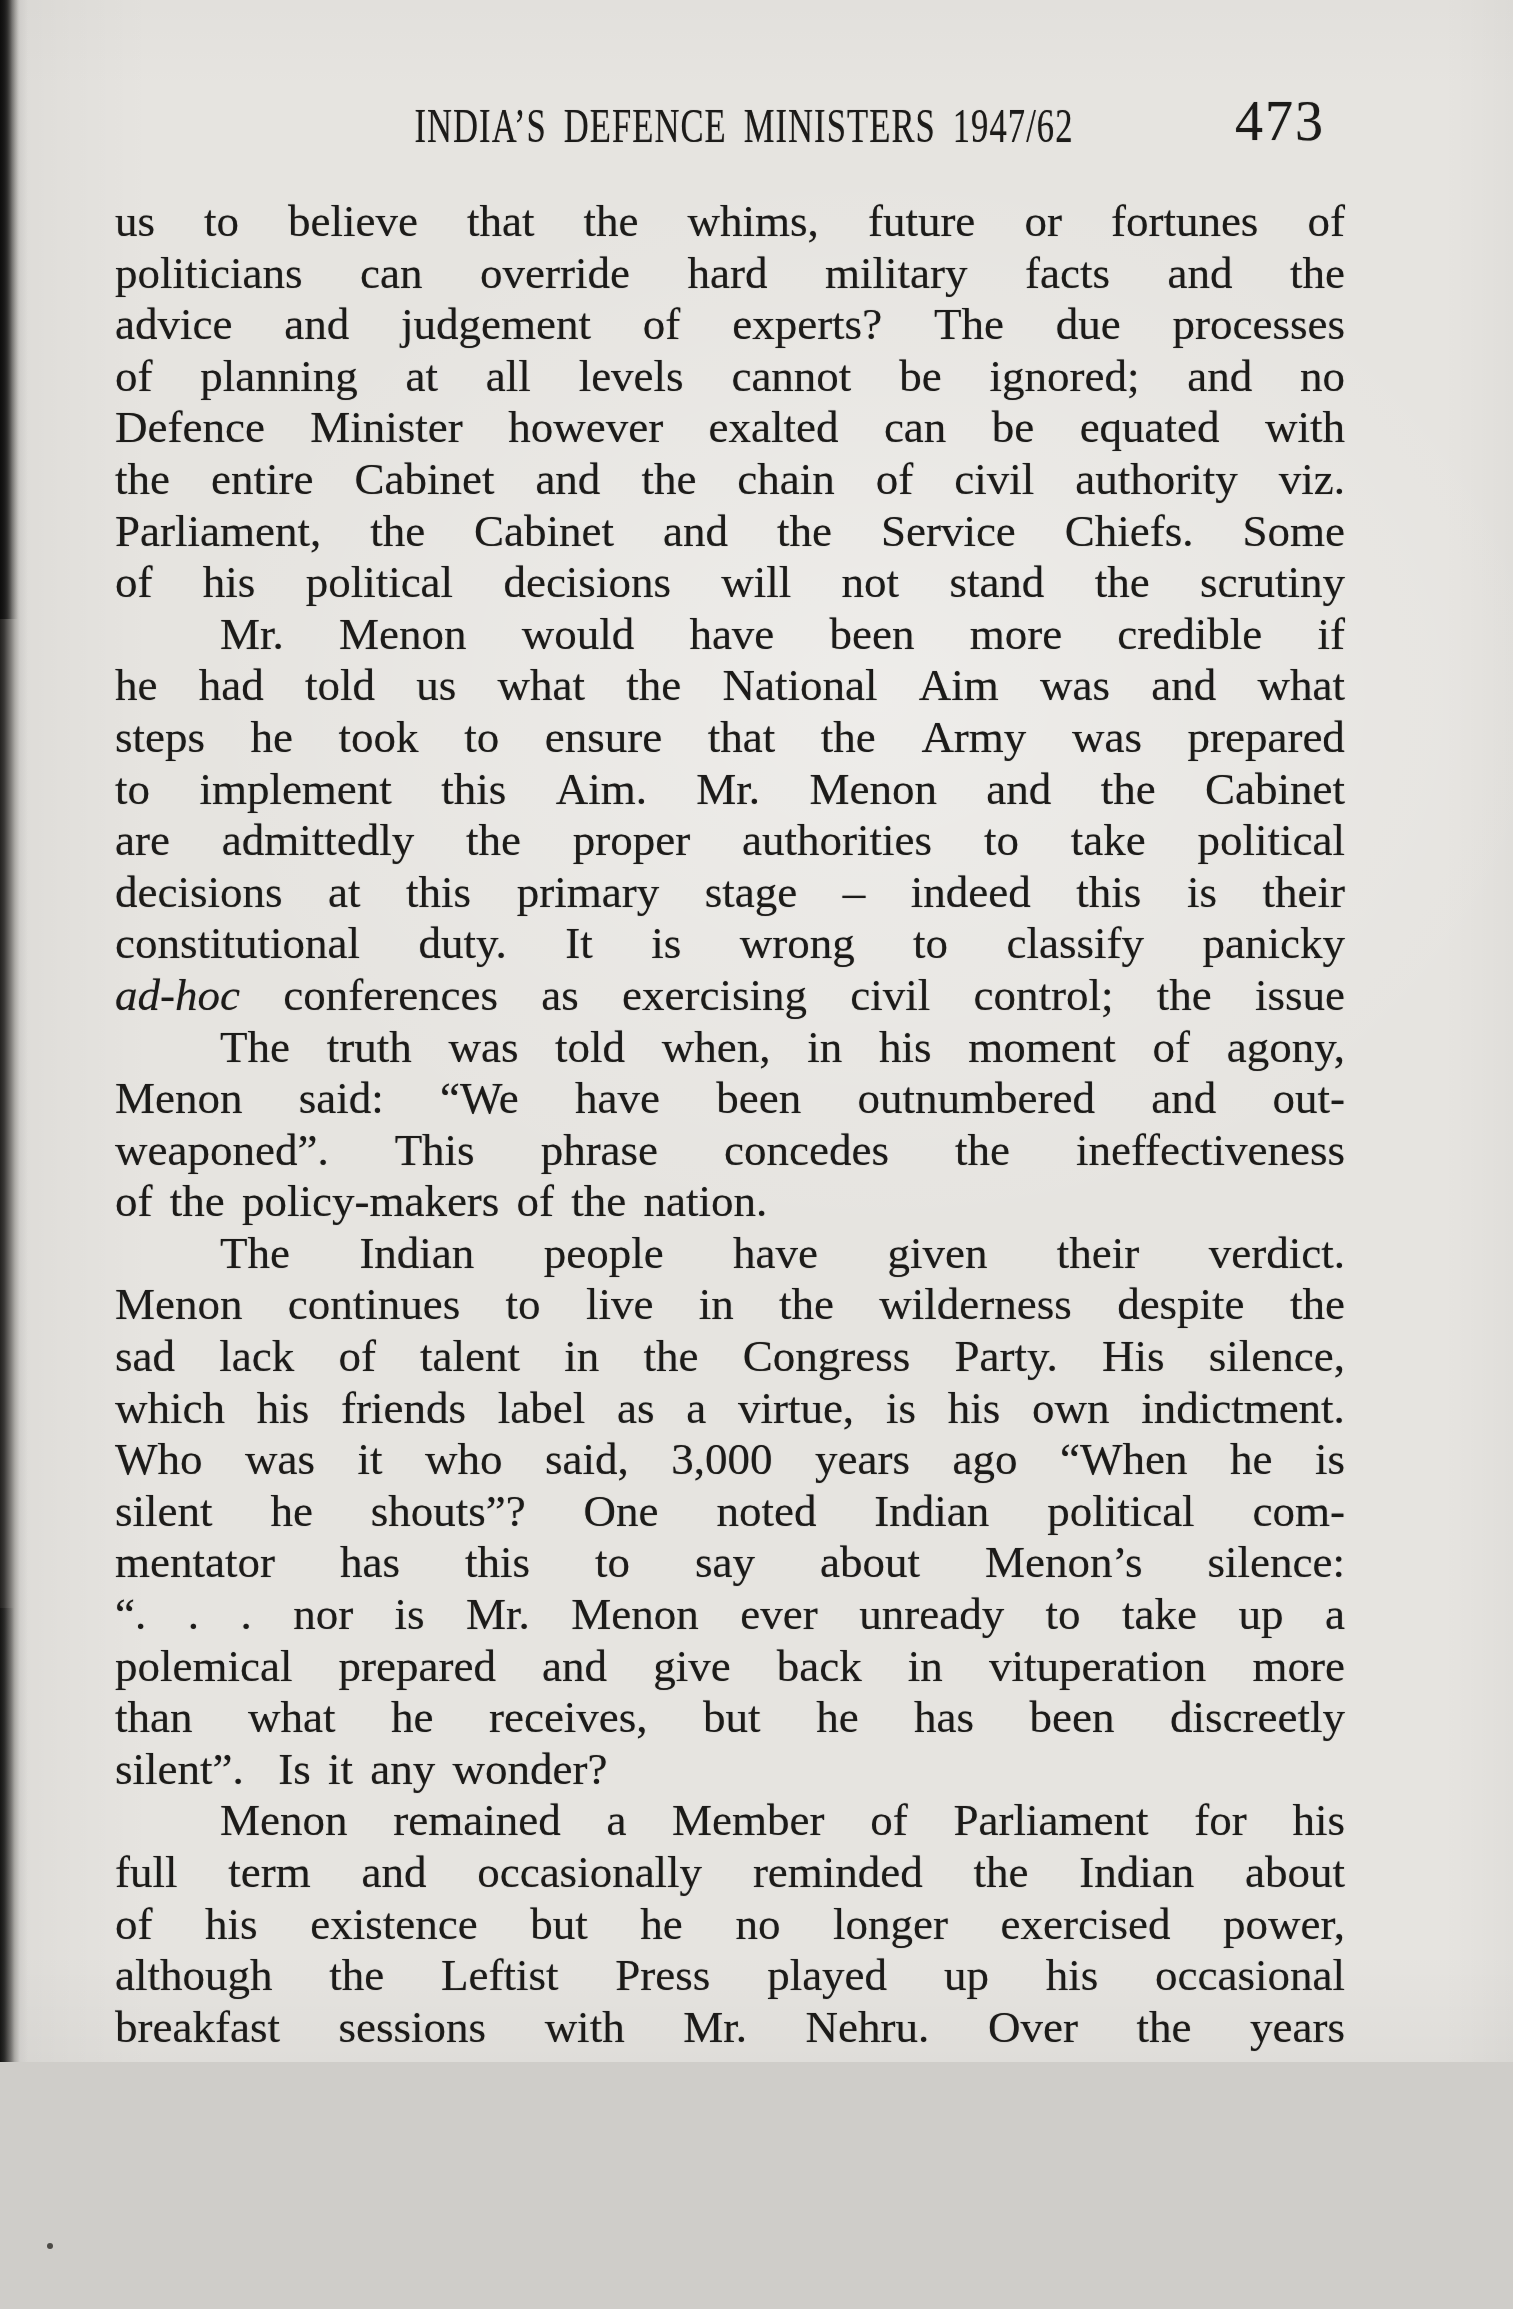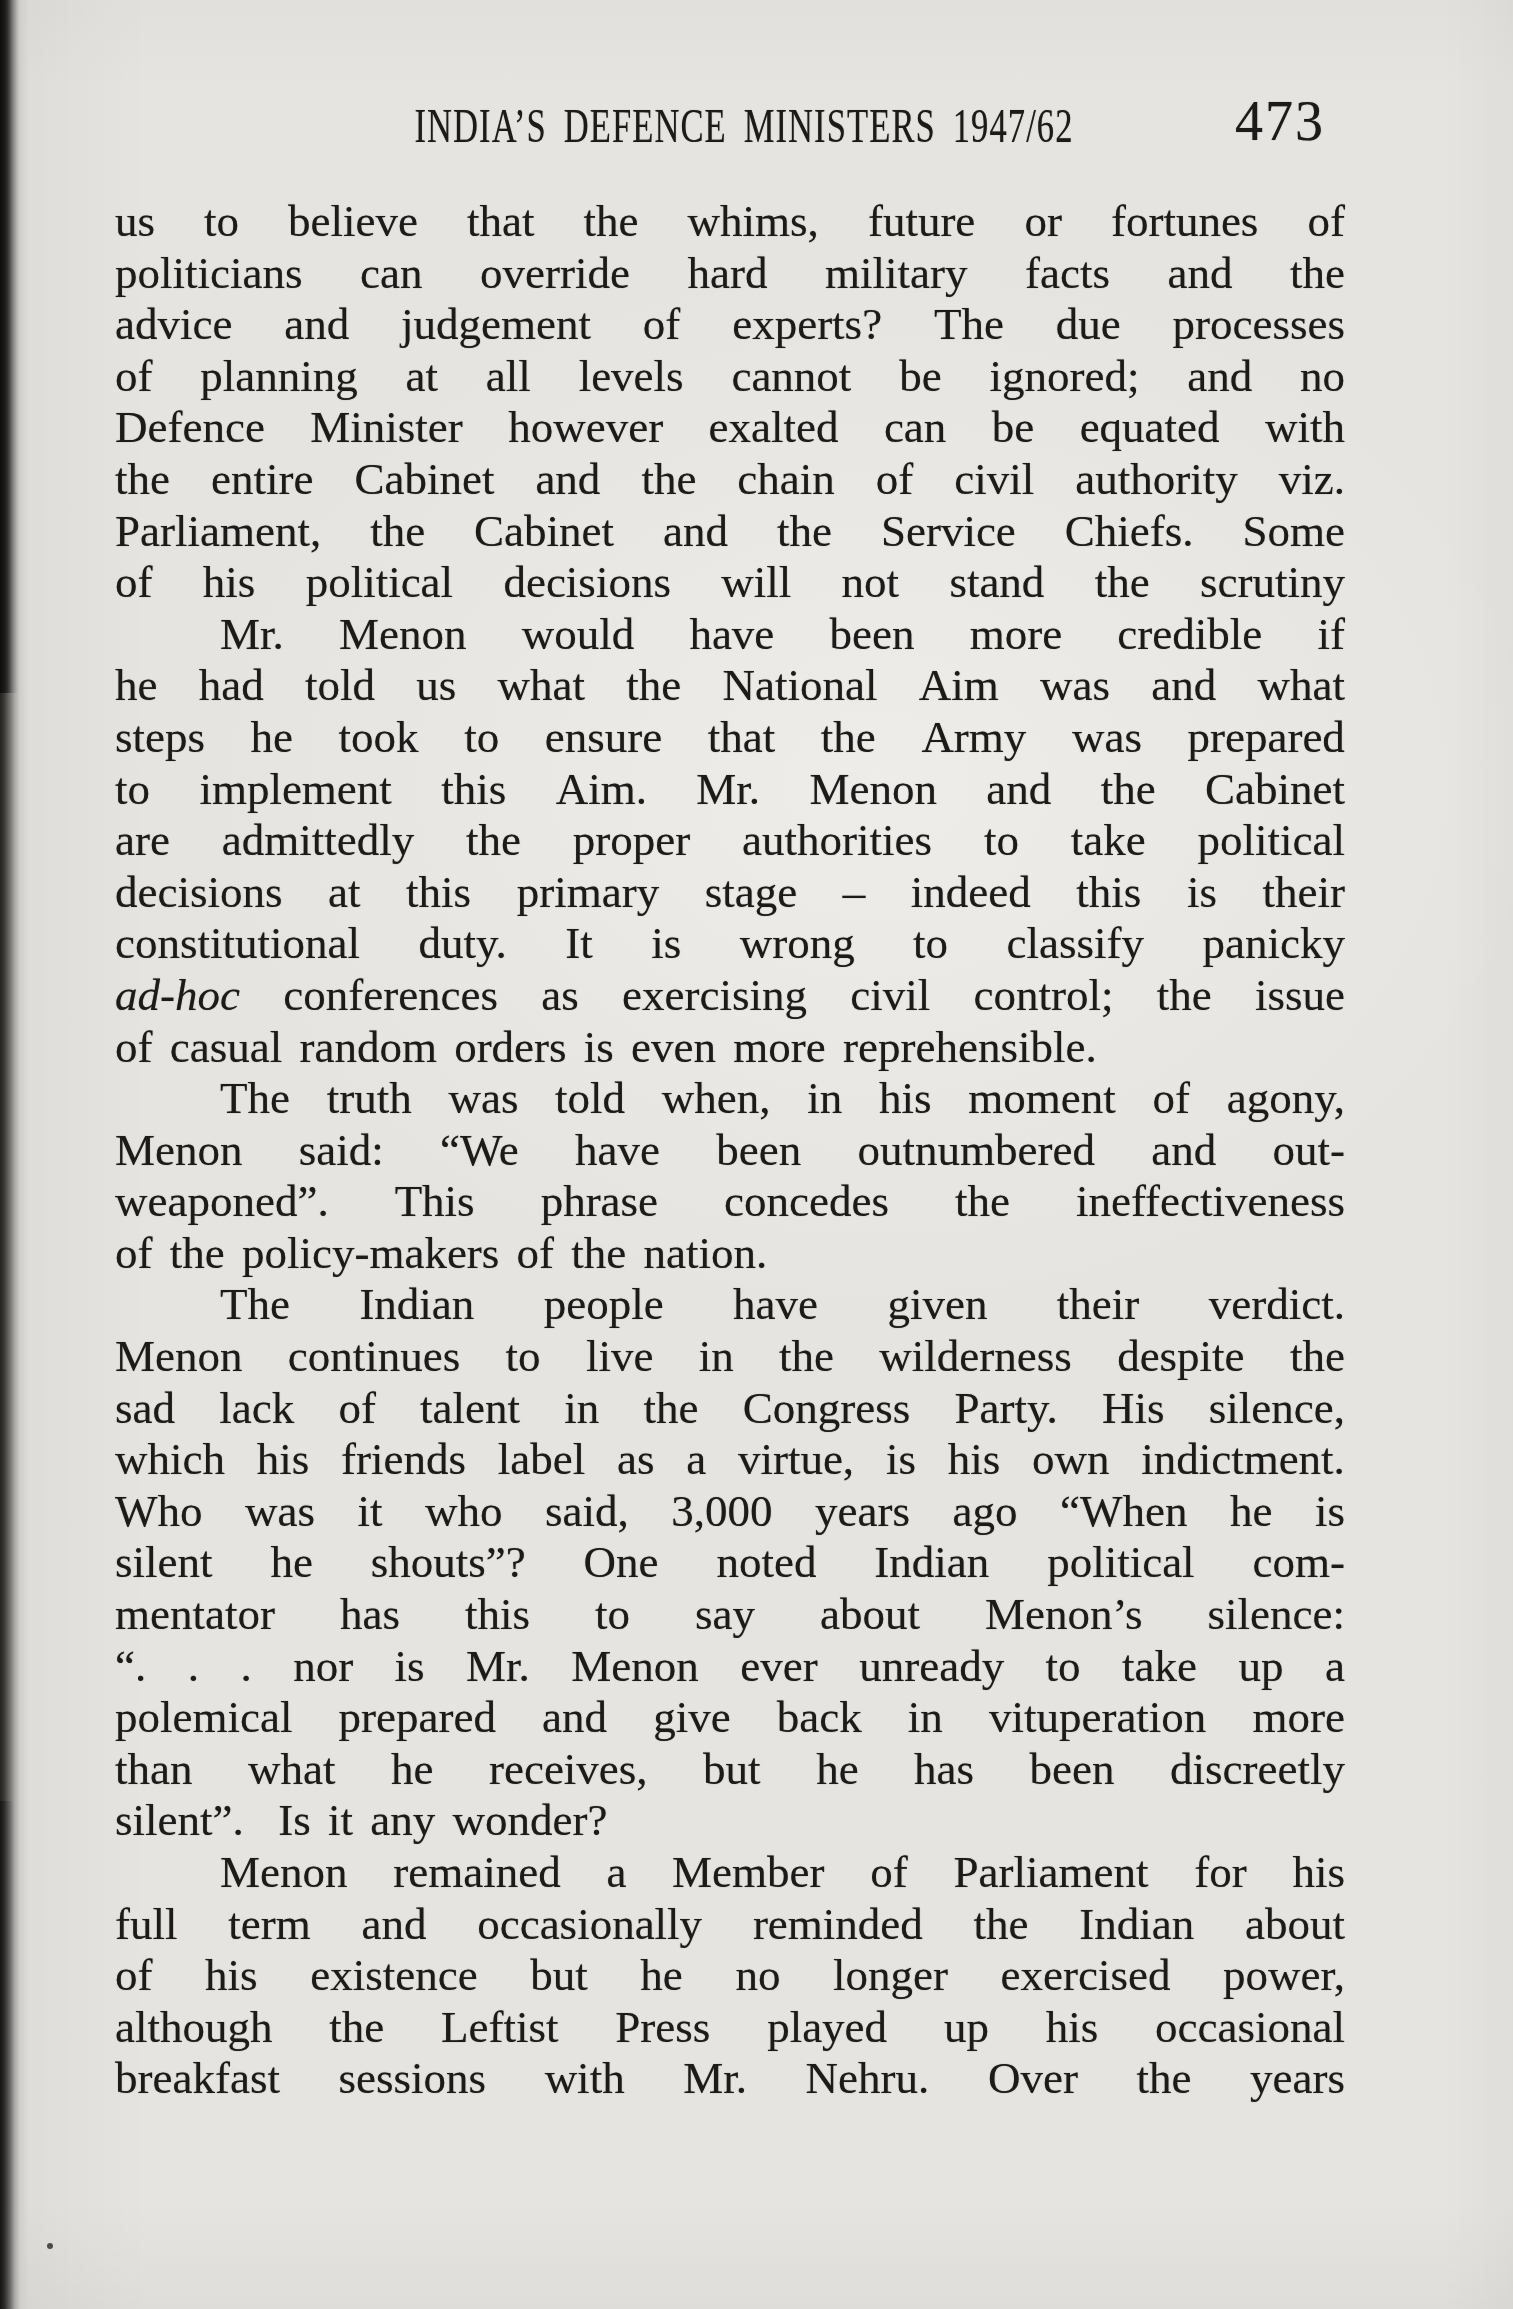--- a/index.html
+++ b/index.html
@@ -5,21 +5,21 @@
   * { margin: 0; padding: 0; box-sizing: border-box; }
   html, body { width: 1513px; height: 2309px; }
   body {
     font-family: "Liberation Serif", serif;
     overflow: hidden;
     background: #cfcdc9;
   }
   .page {
     position: relative;
     width: 1513px;
-    height: 2309px;
+    height: 2062px;
     background-color: var(--paper, #e6e4e0);
     background-image:
       radial-gradient(ellipse 950px 750px at 58% 34%, rgba(255,255,255,0.32), rgba(255,255,255,0) 72%),
       linear-gradient(90deg, rgba(0,0,0,0.045) 0px, rgba(0,0,0,0.018) 70px, rgba(0,0,0,0) 150px),
       linear-gradient(270deg, rgba(0,0,0,0.028) 0px, rgba(0,0,0,0) 70px),
       linear-gradient(0deg, rgba(0,0,0,0.03) 0px, rgba(0,0,0,0) 110px),
       linear-gradient(180deg, rgba(0,0,0,0.02) 0px, rgba(0,0,0,0) 90px);
     color: var(--ink, #1c1b19);
   }
   
@@ -94,21 +94,20 @@
         </div>
         <div class="paragraph">
           <div class="line justified indented"><span>Mr.</span><span>Menon</span><span>would</span><span>have</span><span>been</span><span>more</span><span>credible</span><span>if</span></div>
           <div class="line justified"><span>he</span><span>had</span><span>told</span><span>us</span><span>what</span><span>the</span><span>National</span><span>Aim</span><span>was</span><span>and</span><span>what</span></div>
           <div class="line justified"><span>steps</span><span>he</span><span>took</span><span>to</span><span>ensure</span><span>that</span><span>the</span><span>Army</span><span>was</span><span>prepared</span></div>
           <div class="line justified"><span>to</span><span>implement</span><span>this</span><span>Aim.</span><span>Mr.</span><span>Menon</span><span>and</span><span>the</span><span>Cabinet</span></div>
           <div class="line justified"><span>are</span><span>admittedly</span><span>the</span><span>proper</span><span>authorities</span><span>to</span><span>take</span><span>political</span></div>
           <div class="line justified"><span>decisions</span><span>at</span><span>this</span><span>primary</span><span>stage</span><span>–</span><span>indeed</span><span>this</span><span>is</span><span>their</span></div>
           <div class="line justified"><span>constitutional</span><span>duty.</span><span>It</span><span>is</span><span>wrong</span><span>to</span><span>classify</span><span>panicky</span></div>
           <div class="line justified"><span><i>ad-hoc</i></span><span>conferences</span><span>as</span><span>exercising</span><span>civil</span><span>control;</span><span>the</span><span>issue</span></div>
-          <div class="line plain">of casual random orders is even more reprehensible.</div>
         </div>
         <div class="paragraph">
           <div class="line justified indented"><span>The</span><span>truth</span><span>was</span><span>told</span><span>when,</span><span>in</span><span>his</span><span>moment</span><span>of</span><span>agony,</span></div>
           <div class="line justified"><span>Menon</span><span>said:</span><span>“We</span><span>have</span><span>been</span><span>outnumbered</span><span>and</span><span>out-</span></div>
           <div class="line justified"><span>weaponed”.</span><span>This</span><span>phrase</span><span>concedes</span><span>the</span><span>ineffectiveness</span></div>
           <div class="line plain">of the policy-makers of the nation.</div>
         </div>
         <div class="paragraph">
           <div class="line justified indented"><span>The</span><span>Indian</span><span>people</span><span>have</span><span>given</span><span>their</span><span>verdict.</span></div>
           <div class="line justified"><span>Menon</span><span>continues</span><span>to</span><span>live</span><span>in</span><span>the</span><span>wilderness</span><span>despite</span><span>the</span></div>

